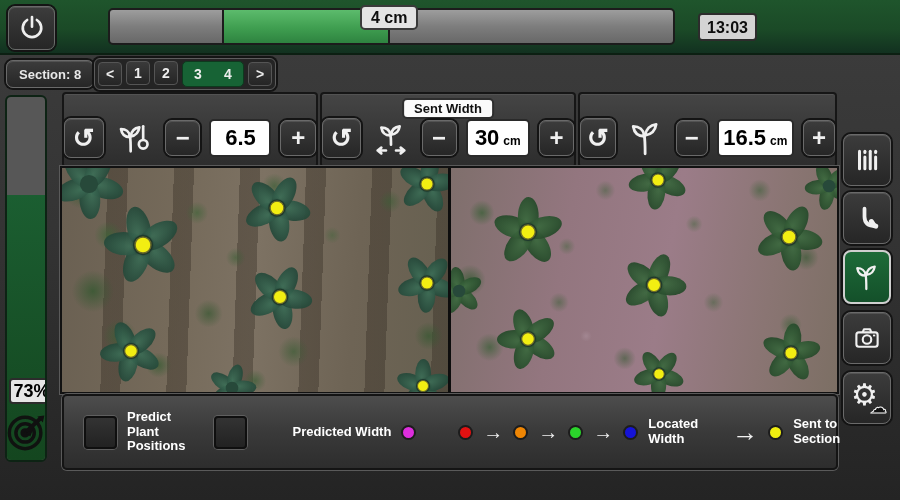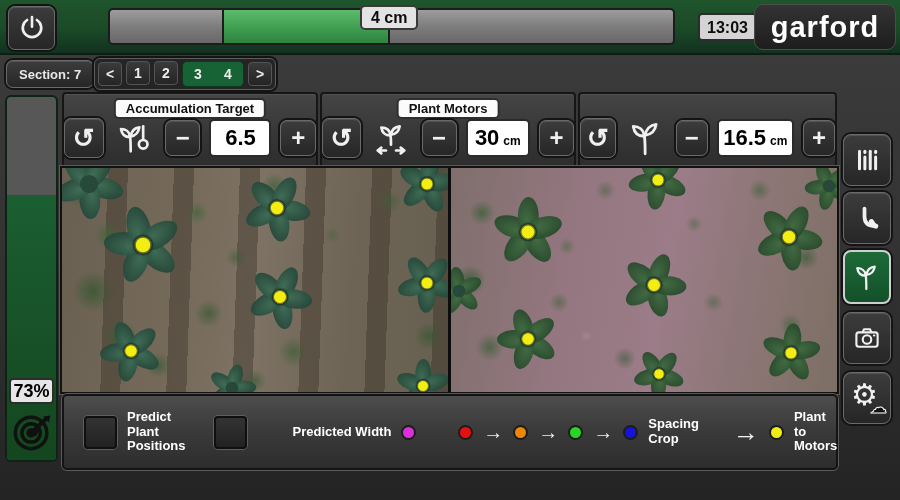--- a/index.html
+++ b/index.html
@@ -93,21 +93,21 @@
   .value-box{
     height:38px;min-width:62px;padding:0 8px;
     background:#fff;border:2px solid #2a2a2a;border-radius:5px;
     display:flex;align-items:baseline;justify-content:center;gap:4px;
     color:#000;font-size:22px;font-weight:bold;line-height:34px;
   }
   .value-unit{font-size:12px;font-weight:bold;}
   .value-unit:empty{display:none;}
   
   .gauge{
-    position:absolute;left:5px;top:95px;width:53px;height:367px;
+    position:absolute;left:5px;top:95px;width:42px;height:367px;
     background:#575757;border:2px solid #0d2314;border-radius:6px;overflow:hidden;
   }
   .gauge-fill{position:absolute;left:0;right:0;bottom:0;background:linear-gradient(180deg,#1b5e31,#14461f);}
   .gauge-label{
     position:absolute;left:2px;bottom:56px;width:45px;height:26px;
     background:#e6e6e6;border:2px solid #2c2c2c;border-radius:4px;
     color:#000;font-size:18px;font-weight:bold;text-align:center;line-height:22px;
   }
   .gauge-icon{position:absolute;left:50%;transform:translateX(-50%);bottom:6px;width:44px;height:44px;}
   
@@ -205,41 +205,37 @@
       <svg width="30" height="30" viewBox="0 0 24 24" fill="none" stroke="#eee" stroke-width="2.1" stroke-linecap="round">
         <path d="M12 3.2 V11"></path>
           <path d="M8.1 5.6 A 7.4 7.4 0 1 0 15.9 5.6"></path>
       </svg>
     </div>
     <div class="track">
       <div class="track-fill"></div>
     </div>
     <div class="offset-label">4 cm</div>
     <div class="time-box">13:03</div>
-    <div class="brand-box">
-      <span class="brand-text">garford</span>
-    </div>
-  </div>
-
-  <div class="btn-dark section-btn">Section: 7</div>
+  </div>
+
+  <div class="btn-dark section-btn">Section: 8</div>
   <div class="pager">
     <div class="page-btn">&lt;</div>
     <div id="pages" style="display:flex;gap:4px;">
         <div class="page-btn">1</div>
         <div class="page-btn">2</div>
         <div class="page-group">
           <div class="page-btn">3</div>
           <div class="page-btn">4</div>
         </div>
       </div>
     <div class="page-btn">&gt;</div>
   </div>
 
   <div class="panel" style="left:62px;width:256px;">
-    <div class="panel-title">Accumulation Target</div>
     <div class="panel-controls">
       <div class="btn-dark ctl-btn">
           <span class="glyph">↺</span>
         </div>
       <div class="panel-icon">
         <svg width="40" height="40" viewBox="0 0 24 24" fill="none" stroke="#f0f0f0" stroke-width="1.6" stroke-linecap="round" stroke-linejoin="round">
           <path d="M10 20 C10 15 10 13 9.6 11"></path>
           <path d="M9.6 11.5 C6.3 11.5 4.6 9.3 4.2 6.6 C7.2 6.6 9.2 8.4 9.6 11"></path>
           <path d="M10 11 C10.4 8 12.4 6 15.2 5.6 C14.8 8.6 12.8 10.6 10 11"></path>
           <path d="M17.5 5 V13"></path>
@@ -252,21 +248,21 @@
       <div class="value-box">
         <span>6.5</span>
       </div>
       <div class="btn-dark ctl-btn small">
           <span class="glyph">+</span>
         </div>
     </div>
   </div>
 
   <div class="panel" style="left:320px;width:256px;">
-    <div class="panel-title">Plant Motors</div>
+    <div class="panel-title">Sent Width</div>
     <div class="panel-controls">
       <div class="btn-dark ctl-btn">
           <span class="glyph">↺</span>
         </div>
       <div class="panel-icon">
         <svg width="40" height="40" viewBox="0 0 24 24" fill="none" stroke="#f0f0f0" stroke-width="1.6" stroke-linecap="round" stroke-linejoin="round">
           <path d="M12 16 C12 12.8 12 11.5 11.6 10"></path>
           <path d="M11.6 10.5 C8.3 10.5 6.6 8.4 6.2 5.8 C9.2 5.8 11.2 7.5 11.6 10"></path>
           <path d="M12 10 C12.4 7.2 14.4 5.3 17.2 5 C16.8 7.8 14.8 9.7 12 10"></path>
           <path d="M4 19.5 H9 M4 19.5 L6.2 17.8 M4 19.5 L6.2 21.2"></path>
@@ -538,20 +534,20 @@
     <div class="legend-text">Predicted Width</div>
     <span class="dot" style="background: rgb(221, 46, 221);"></span>
     <div class="sp" style="width:22px;"></div>
     <span class="dot" style="background: rgb(227, 17, 17);"></span>
     <span class="arrow">→</span>
     <span class="dot" style="background: rgb(239, 134, 4);"></span>
     <span class="arrow">→</span>
     <span class="dot" style="background: rgb(43, 211, 43);"></span>
     <span class="arrow">→</span>
     <span class="dot" style="background: rgb(21, 19, 214);"></span>
-    <div class="legend-text" style="white-space:normal;width:52px;">Spacing Crop</div>
+    <div class="legend-text" style="white-space:normal;width:52px;">Located Width</div>
     <div class="sp" style="width:14px;"></div>
     <span class="arrow big">→</span>
     <span class="dot" style="background: rgb(240, 238, 16);"></span>
-    <div class="legend-text" style="white-space:normal;width:54px;">Plant to Motors</div>
+    <div class="legend-text" style="white-space:normal;width:54px;">Sent to Section</div>
   </div>
 
 </div>
 
 </body></html>

